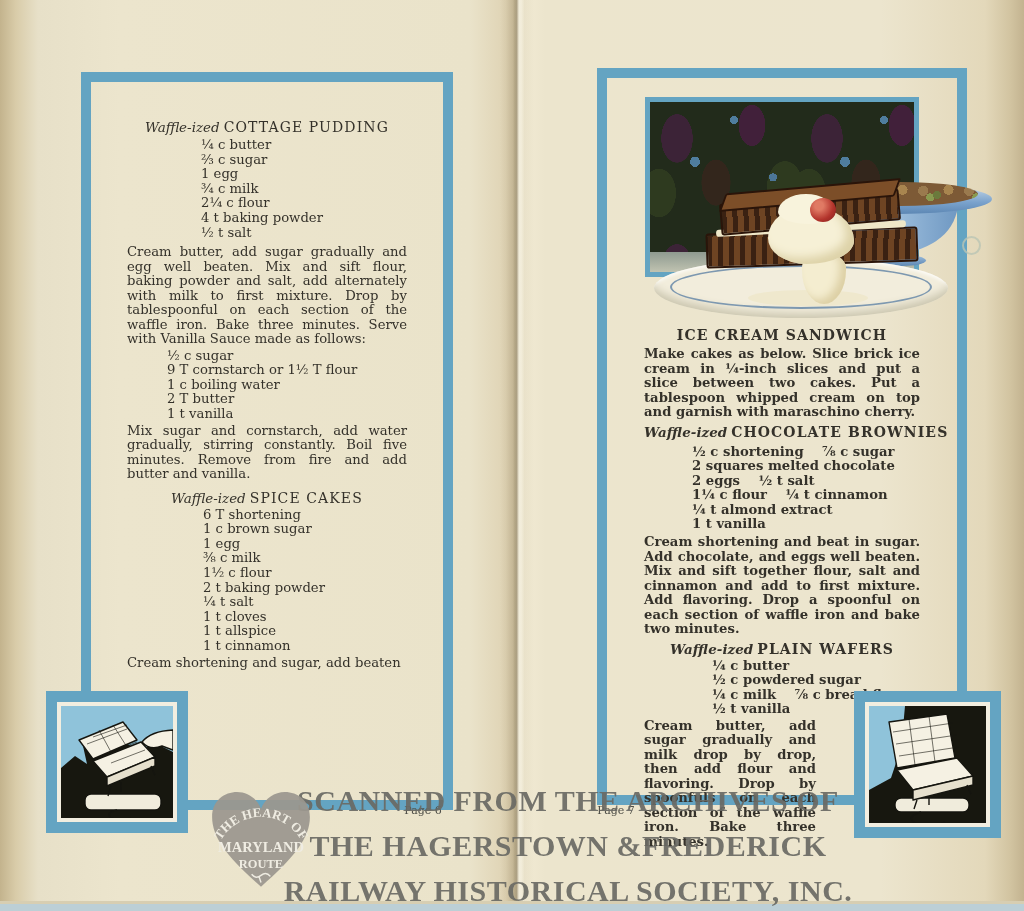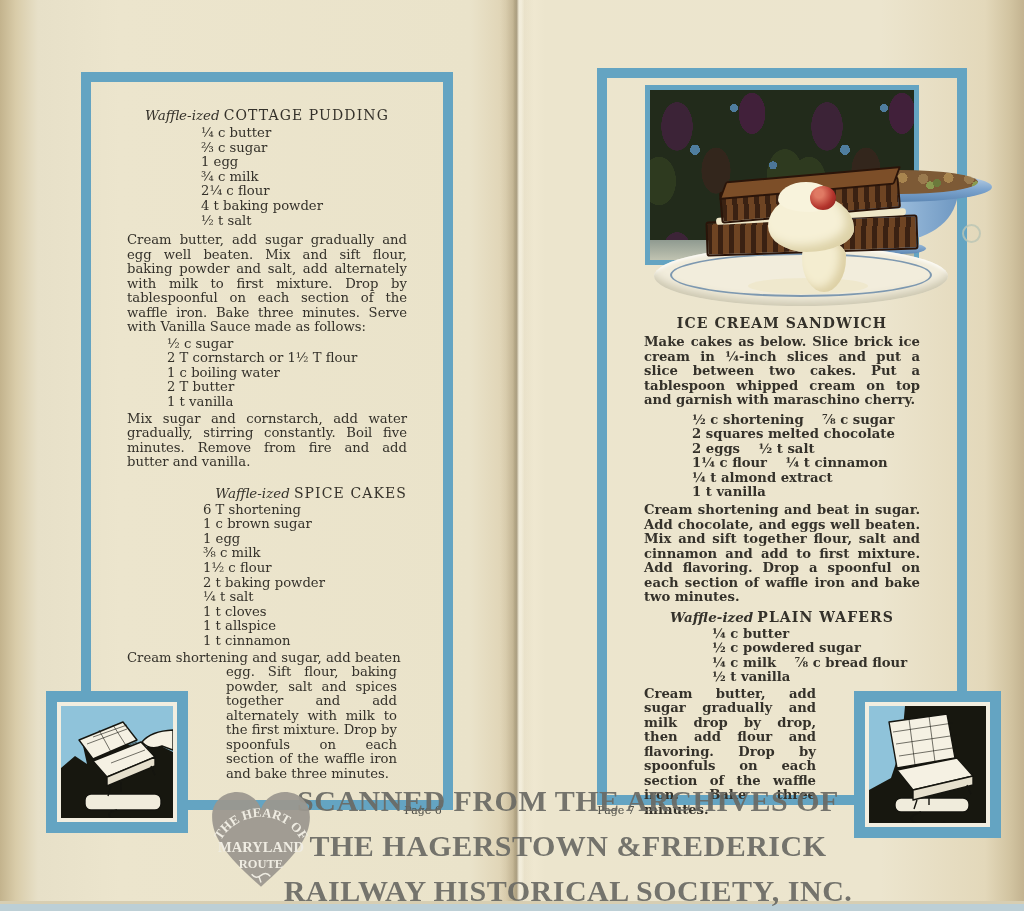--- a/index.html
+++ b/index.html
@@ -13,35 +13,35 @@
         #ece5ce 880px,#e3d8ba 985px,#d2c4a1 1010px,#c3b390 1024px);
   }
   .bottom-edge{position:absolute;left:0;right:0;bottom:0;height:7px;background:#bccfd6;}
   .bottom-edge2{position:absolute;left:0;right:0;bottom:7px;height:3px;background:#d7ceb2;}
   .fold-shadow{position:absolute;left:500px;top:0;width:34px;height:911px;pointer-events:none;
     background:linear-gradient(90deg,rgba(110,90,55,0) 0,rgba(110,90,55,.14) 38%,rgba(70,55,30,.30) 49%,rgba(255,255,248,.45) 56%,rgba(110,90,55,.06) 72%,rgba(110,90,55,0) 100%);}
   
   .frame{position:absolute;border:10px solid #64a4c2;box-sizing:border-box;}
   .frame.left{left:81px;top:72px;width:372px;height:738px;}
   .frame.right{left:597px;top:68px;width:370px;height:737px;}
-  .content{position:absolute;left:0;right:0;top:3px;padding:0 36px;color:#34312a;}
+  .content{position:absolute;left:0;right:0;top:15px;padding:0 36px;color:#34312a;}
   .frame.right .content{padding:0 37px;font-weight:bold;}
   
   .rhead{text-align:center;font-size:14px;letter-spacing:1.1px;white-space:nowrap;line-height:16px;}
   .brand{font-style:italic;letter-spacing:0px;font-size:13.5px;margin-right:4px;}
   .ing{font-size:13.2px;line-height:14.6px;white-space:pre-wrap;}
   .para{font-size:13.2px;line-height:14.5px;text-align:justify;margin:0;}
   
   .lp-h1{margin-top:22px;}
   .lp-ing1{margin-top:3px;padding-left:74px;}
   .lp-p1{margin-top:5px;}
   .lp-h2{margin-top:4px;}
   .lp-ing2{margin-top:2px;padding-left:40px;}
   .lp-p2{margin-top:2px;}
-  .lp-h3{margin-top:15px;text-align:right;}
+  .lp-h3{margin-top:8px;}
   .lp-ing3{margin-top:2px;padding-left:76px;}
   .lp-p3{margin-top:2px;}
   .wrap-right{margin-left:99px;width:171px;}
   
   .pic-box{position:relative;margin:4px 1px 0 1px;height:170px;border:5px solid #64a4c2;
     background-color:#222b1b;overflow:visible;
     background-image:
       radial-gradient(ellipse 26px 40px at 18% 28%,#3c2337 0 60%,rgba(0,0,0,0) 61%),
       radial-gradient(ellipse 22px 34px at 68% 18%,#41203a 0 60%,rgba(0,0,0,0) 61%),
       radial-gradient(ellipse 24px 38px at 44% 62%,#33261c 0 60%,rgba(0,0,0,0) 61%),
@@ -130,42 +130,41 @@
         <div class="ing">1 egg</div>
         <div class="ing">¾ c milk</div>
         <div class="ing">2¼ c flour</div>
         <div class="ing">4 t baking powder</div>
         <div class="ing">½ t salt</div>
       </div>
       <p class="para lp-p1">Cream butter, add sugar gradually and egg well beaten.  Mix and sift flour, baking powder and salt, add alternately with milk to first mixture.  Drop by tablespoonful on each section of the waffle iron.  Bake three minutes.  Serve with Vanilla Sauce made as follows:</p>
 
       <div class="lp-ing2">
         <div class="ing">½ c sugar</div>
-        <div class="ing">2 T cornstarch or 1½ T flour</div>
+        <div class="ing">9 T cornstarch or 1½ T flour</div>
         <div class="ing">1 c boiling water</div>
         <div class="ing">2 T butter</div>
         <div class="ing">1 t vanilla</div>
       </div>
       <p class="para lp-p2">Mix sugar and cornstarch, add water gradually, stirring constantly.  Boil five minutes.  Remove from fire and add butter and vanilla.</p>
 
       <div class="rhead lp-h3"><span class="brand">Waffle-ized</span><span>SPICE CAKES</span></div>
       <div class="lp-ing3">
         <div class="ing">6 T shortening</div>
         <div class="ing">1 c brown sugar</div>
         <div class="ing">1 egg</div>
         <div class="ing">⅜ c milk</div>
         <div class="ing">1½ c flour</div>
         <div class="ing">2 t baking powder</div>
         <div class="ing">¼ t salt</div>
         <div class="ing">1 t cloves</div>
         <div class="ing">1 t allspice</div>
         <div class="ing">1 t cinnamon</div>
       </div>
       <p class="para lp-p3">Cream shortening and sugar, add beaten</p>
-      <p class="para wrap-right">egg.  Sift flour, baking powder, salt and spices together and add alternately with milk to the first mixture.  Drop by spoonfuls on each section of the waffle iron and bake three minutes.</p>
 
     </div>
   </div>
 
   <div class="frame right">
     <div class="content">
 
       <div class="pic-box">
         <div class="sill"></div>
         <div class="bowl-body"></div>
@@ -184,20 +183,21 @@
         <div class="cream-drip"></div>
         <div class="cream-main"></div>
         <div class="cream-top"></div>
         <div class="cherry"></div>
         <div class="mono"></div>
       </div>
 
       <div class="rhead rp-h1"><span>ICE CREAM SANDWICH</span></div>
       <p class="para rp-p1">Make cakes as below.  Slice brick ice cream in ¼-inch slices and put a slice between two cakes.  Put a tablespoon whipped cream on top and garnish with maraschino cherry.</p>
 
+      <div class="rhead rp-h2"><span class="brand">Waffle-ized</span><span>CHOCOLATE BROWNIES</span></div>
       <div class="rp-ing1">
         <div class="ing">½ c shortening    ⅞ c sugar</div>
         <div class="ing">2 squares melted chocolate</div>
         <div class="ing">2 eggs    ½ t salt</div>
         <div class="ing">1¼ c flour    ¼ t cinnamon</div>
         <div class="ing">¼ t almond extract</div>
         <div class="ing">1 t vanilla</div>
       </div>
       <p class="para rp-p2">Cream shortening and beat in sugar.  Add chocolate, and eggs well beaten.  Mix and sift together flour, salt and cinnamon and add to first mixture.  Add flavoring.  Drop a spoonful on each section of waffle iron and bake two minutes.</p>
 

